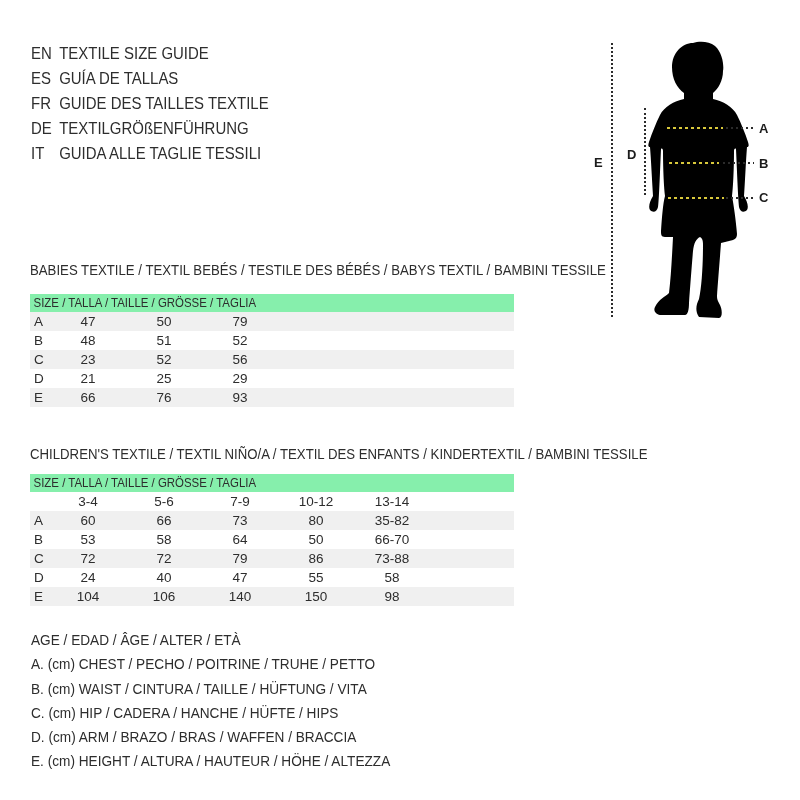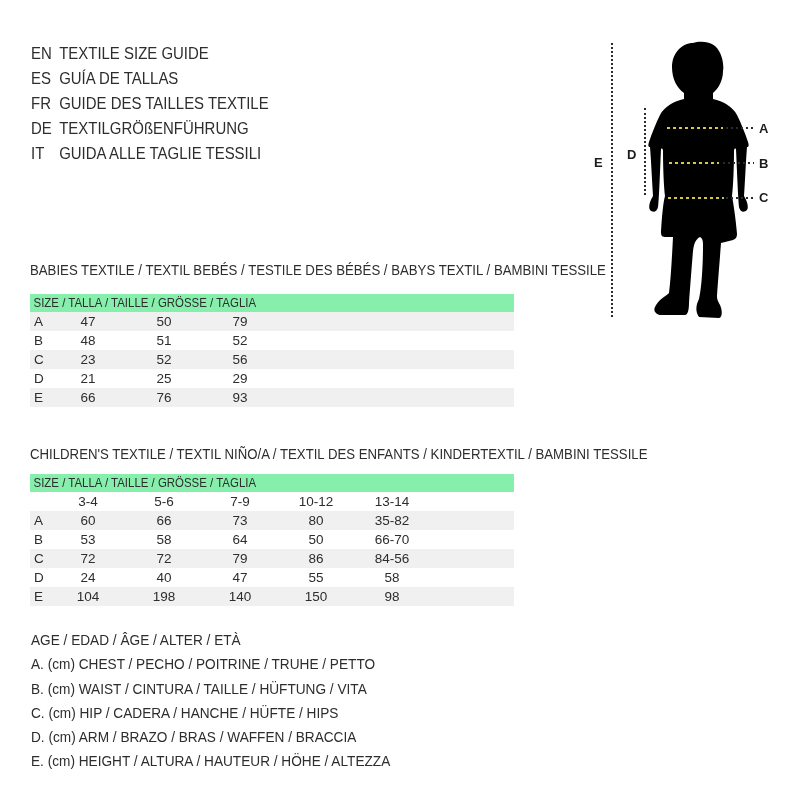--- a/index.html
+++ b/index.html
@@ -209,36 +209,36 @@
     <div class="val">50</div>
     <div class="val">66-70</div>
     <div></div>
   </div>
   <div class="trow children-grid stripe">
     <div class="letter">C</div>
     <div class="val">72</div>
     <div class="val">72</div>
     <div class="val">79</div>
     <div class="val">86</div>
-    <div class="val">84-56</div>
+    <div class="val">73-88</div>
     <div></div>
   </div>
   <div class="trow children-grid">
     <div class="letter">D</div>
     <div class="val">24</div>
     <div class="val">40</div>
     <div class="val">47</div>
     <div class="val">55</div>
     <div class="val">58</div>
     <div></div>
   </div>
   <div class="trow children-grid stripe">
     <div class="letter">E</div>
     <div class="val">104</div>
-    <div class="val">198</div>
+    <div class="val">106</div>
     <div class="val">140</div>
     <div class="val">150</div>
     <div class="val">98</div>
     <div></div>
   </div>
 </div>
 
 <div>
   <div class="legend-line cond" style="top:631px;">AGE / EDAD / ÂGE / ALTER / ETÀ</div>
   <div class="legend-line cond" style="top:655px;">A. (cm) CHEST / PECHO / POITRINE / TRUHE / PETTO</div>

